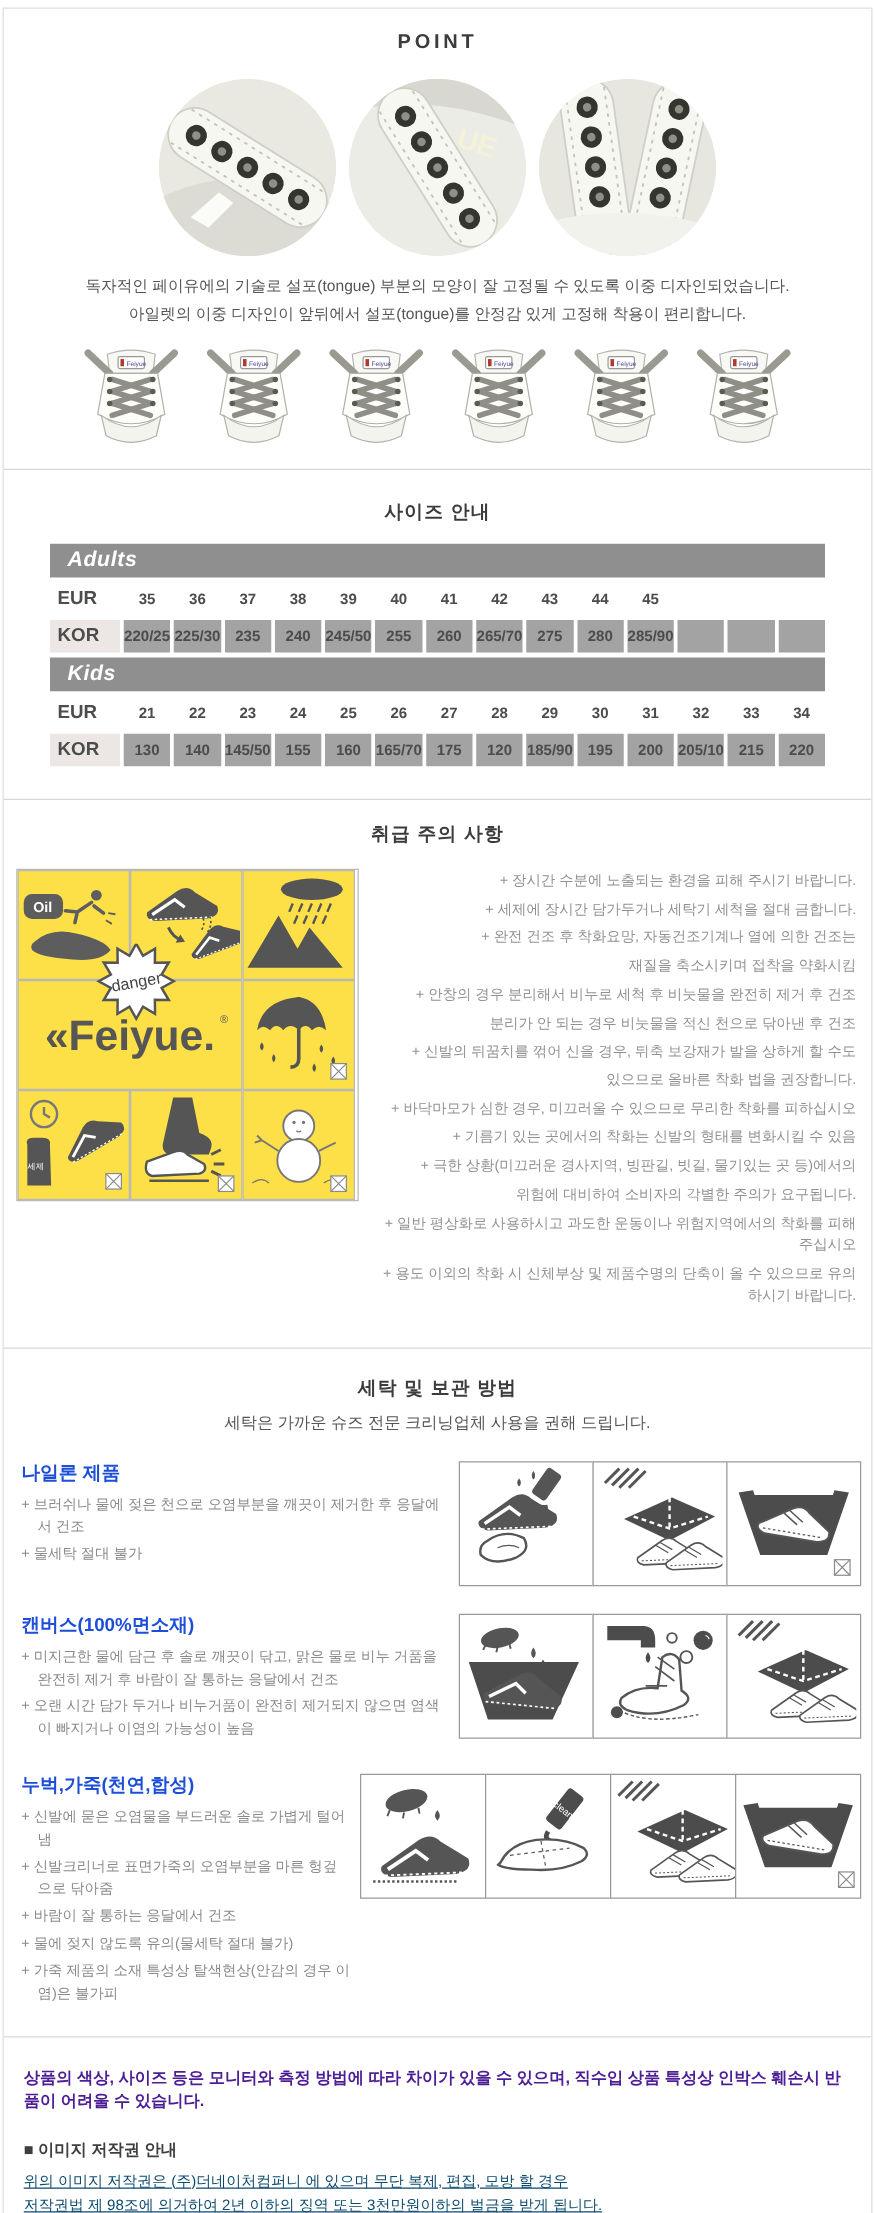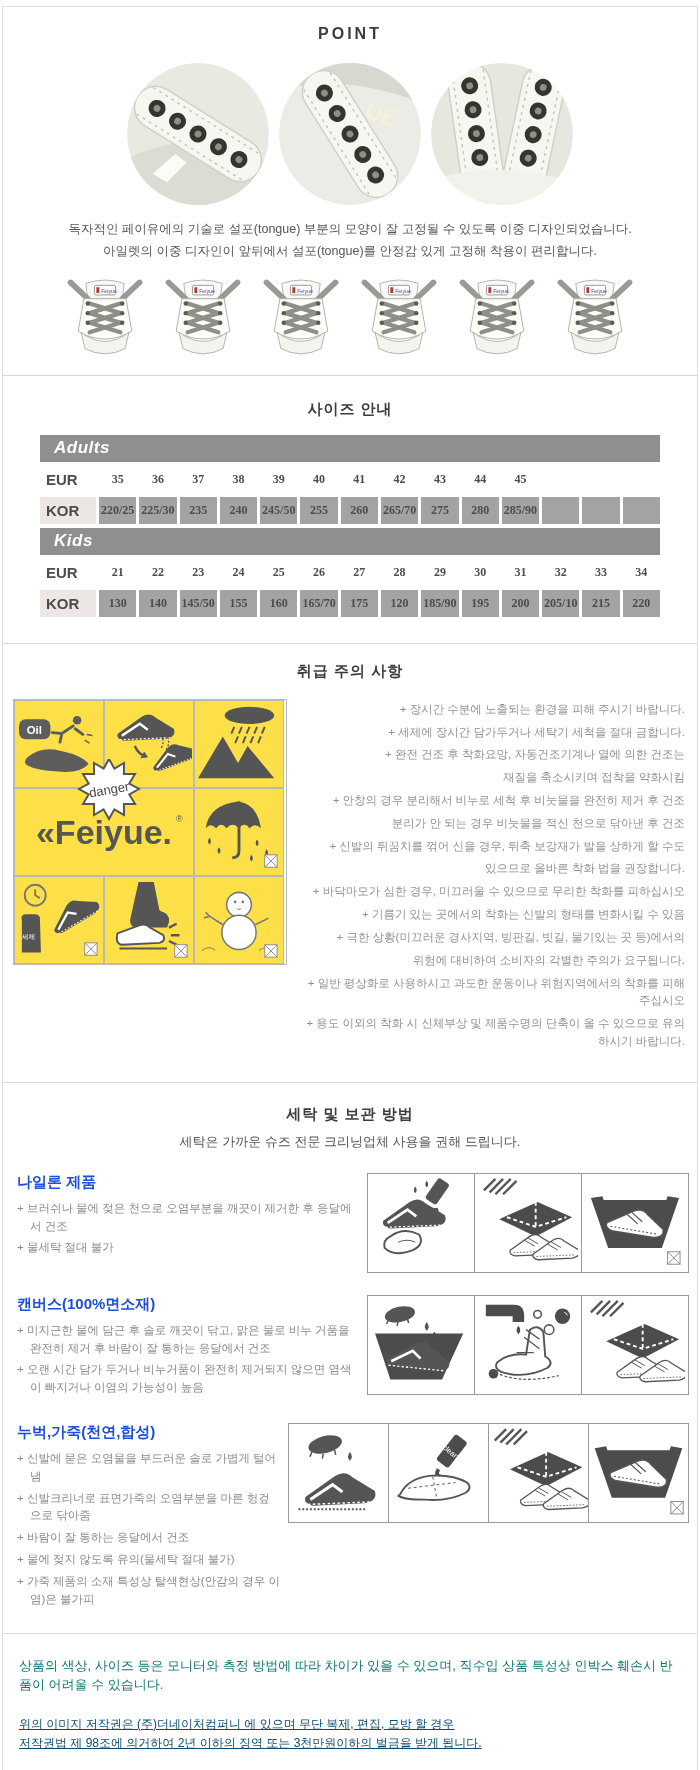--- a/index.html
+++ b/index.html
@@ -20,21 +20,21 @@
   .sec-size{padding:24px 0 22px;}
   .size-table{width:620px;margin:16px auto 0;}
   .size-bar{background:#8f8f8f;color:#fff;font-weight:bold;font-style:italic;font-size:17px;
             padding:3px 0 4px 14px;letter-spacing:.5px;margin-bottom:4px;}
   .size-row{display:flex;align-items:stretch;margin-bottom:4px;}
   .size-label{width:56px;display:flex;align-items:center;font-weight:bold;font-size:15px;color:#4c4c4c;
               padding-left:6px;box-sizing:border-box;}
   .size-row.kor .size-label{background:#ece7e4;}
   .size-cells{flex:1;display:flex;}
   .cell{flex:1;margin-left:3px;text-align:center;font-weight:bold;font-size:12px;color:#4c4c4c;
-        padding:6px 0;white-space:nowrap;overflow:hidden;font-family:Liberation Serif, serif;}
+        padding:6px 0;white-space:nowrap;overflow:hidden;}
   .size-row.kor .cell{background:#a3a3a3;}
   
   .sec-care{padding:18px 0 26px;}
   .care-body{display:flex;padding:18px 12px 0 10px;gap:14px;}
   .care-grid-wrap{position:relative;width:274px;flex:none;}
   .care-grid{display:grid;grid-template-columns:90px 90px 90px;grid-auto-rows:88px;
              border:1px solid #b9b9b9;}
   .gcell{border:1px solid #b9b9b9;background:#fde047;position:relative;display:flex;align-items:center;justify-content:center;}
   .gcell.wide{grid-column:span 2;}
   .gcell svg{width:86px;height:80px;}
@@ -51,21 +51,21 @@
   .wash-bullets .wash-li{font-size:11.5px;color:#8a8a8a;line-height:1.55;margin-bottom:4px;
                          padding-left:13px;text-indent:-13px;}
   .panel-row{display:flex;flex:none;}
   .panel{width:106px;height:98px;border:1px solid #9a9a9a;margin-left:-1px;background:#fff;
          display:flex;align-items:center;justify-content:center;}
   .panel:first-child{margin-left:0;}
   .panel svg{width:100px;height:92px;}
   .panel-row.four .panel{width:99px;}
   
   .sec-notice{padding:22px 16px 18px;}
-  .notice-lead{font-size:13px;font-weight:normal;color:#0f766e;line-height:1.5;}
+  .notice-lead{font-size:13px;font-weight:bold;color:#4c1d95;line-height:1.5;}
   .ngroup{margin-top:20px;}
   .ngroup-title{font-size:13px;font-weight:bold;color:#3f3f3f;margin-bottom:7px;}
   .nline{font-size:12px;color:#0c4a6e;line-height:1.65;text-decoration:underline;}
   .defs-hidden{position:absolute;width:0;height:0;overflow:hidden;}
 </style>
 </head>
 <body>
 
 <svg class="defs-hidden" aria-hidden="true">
   <defs>
@@ -537,19 +537,20 @@
           </svg>
         </div>
       </div>
     </div>
   </section>
 
   <section class="sec-notice">
     <div class="notice-lead">상품의 색상, 사이즈 등은 모니터와 측정 방법에 따라 차이가 있을 수 있으며, 직수입 상품 특성상 인박스 훼손시 반품이 어려울 수 있습니다.</div>
 
     <div class="ngroup">
+      <div class="ngroup-title">■ 이미지 저작권 안내</div>
       <div class="nline">위의 이미지 저작권은 (주)더네이처컴퍼니 에 있으며 무단 복제, 편집, 모방 할 경우</div>
       <div class="nline">저작권법 제 98조에 의거하여 2년 이하의 징역 또는 3천만원이하의 벌금을 받게 됩니다.</div>
     </div>
 
   </section>
 
 </div>
 
 </body></html>

